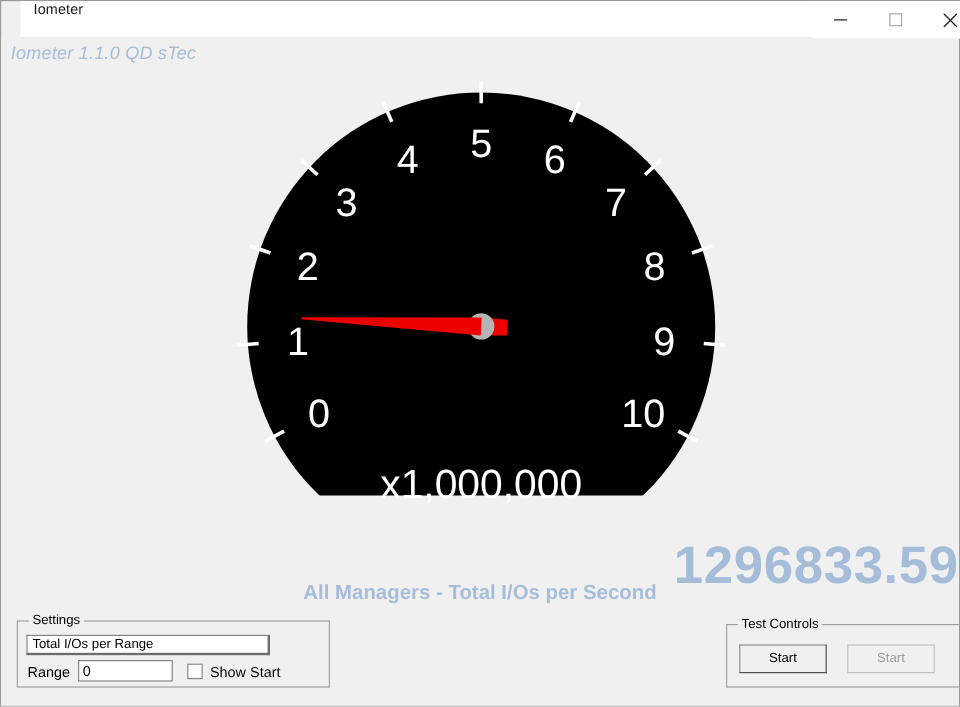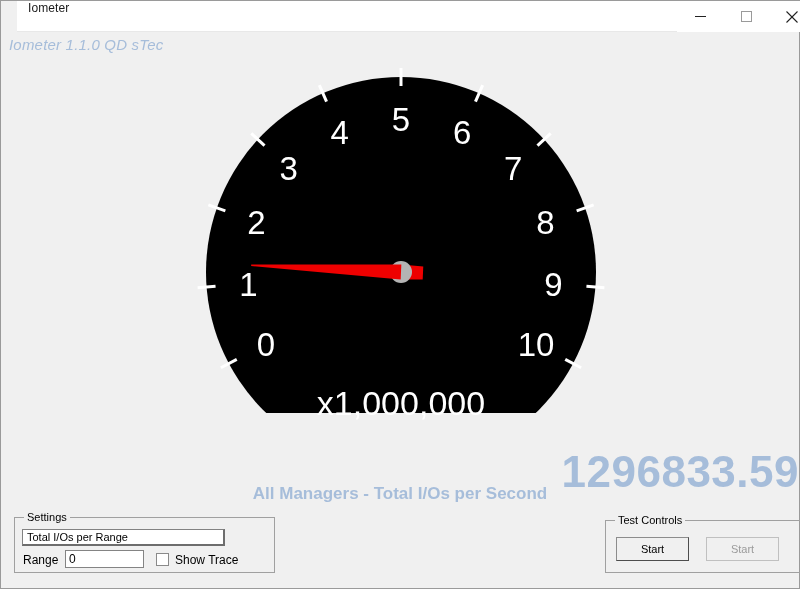--- a/index.html
+++ b/index.html
@@ -314,21 +314,21 @@
 
     <div class="readout-value">1296833.59</div>
     <div class="readout-label">All Managers - Total I/Os per Second</div>
 
     <div class="groupbox" id="settings-group">
       <div class="gb-title">Settings</div>
       <div class="combo">Total I/Os per Range</div>
       <div class="range-label">Range</div>
       <div class="range-input">0</div>
       <div class="checkbox-box"></div>
-      <div class="checkbox-label">Show Trace</div>
+      <div class="checkbox-label">Show Start</div>
     </div>
 
     <div class="groupbox" id="testctl-group">
       <div class="gb-title">Test Controls</div>
       <div class="tc-btn" id="start-button">Start</div>
       <div class="tc-btn" id="stop-button">Start</div>
     </div>
 
 
   </div>

